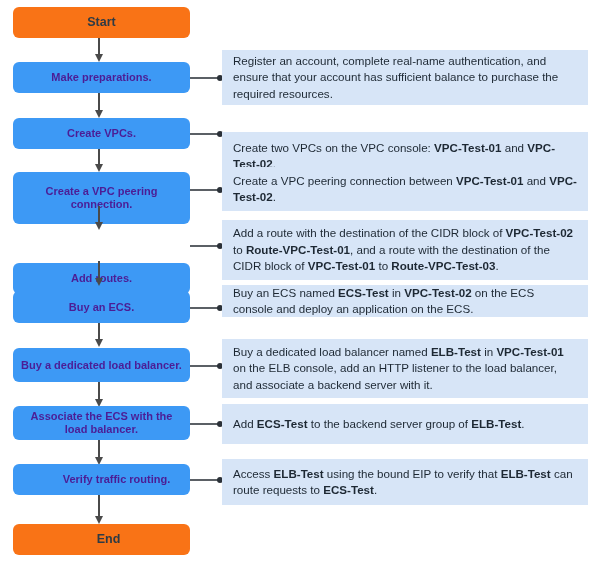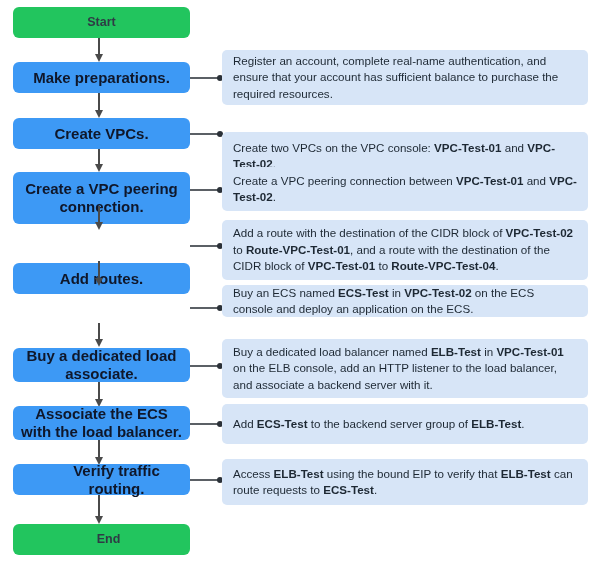--- a/index.html
+++ b/index.html
@@ -28,30 +28,30 @@
     box-sizing: border-box;
     border-radius: 6px;
     display: flex;
     align-items: center;
     justify-content: center;
     text-align: center;
     line-height: 1.18;
     padding: 2px 6px;
   }
   .node.terminal {
-    background: #22c55e;
+    background: #f97316;
     color: #2f3b45;
     font-size: 12.5px;
     font-weight: bold;
     align-items: center;
   }
   .node.step {
     background: #3d99f5;
-    color: #0f172a;
-    font-size: 15px;
+    color: #4c1d95;
+    font-size: 11px;
     font-weight: bold;
   }
 
   
   .vconn {
     position: absolute;
     left: 98px;
     width: 2px;
     background: #4a4a4a;
   }
@@ -86,21 +86,21 @@
     background: #2b3138;
   }
 
   
   .desc {
     position: absolute;
     left: 222px;
     width: 366px;
     box-sizing: border-box;
     background: #d7e5f7;
-    border-radius: 5px;
+    border-radius: 0;
     color: #1d2833;
     font-size: 11.6px;
     line-height: 1.42;
     padding: 7px 11px 7px 11px;
     display: flex;
     align-items: center;
   }
   .desc .txt { display: block; width: 100%; }
   .desc b { font-weight: bold; }
 </style>
@@ -139,32 +139,35 @@
   <div class="desc" style="top:167px; height:44px;">
     <span class="txt">Create a VPC peering connection between <b>VPC-Test-01</b> and <b>VPC-Test-02</b>.</span>
   </div>
   <div class="vconn" style="top:206px; height:17px;"></div>
 
   <div class="node step" style="top:230px; height:31px;margin-top:33px;">
     <span>Add routes.</span>
   </div>
   <div class="hconn" style="top:245px;"></div>
   <div class="desc" style="top:220px; height:60px;">
-    <span class="txt">Add a route with the destination of the CIDR block of <b>VPC-Test-02</b> to <b>Route-VPC-Test-01</b>, and a route with the destination of the CIDR block of <b>VPC-Test-01</b> to <b>Route-VPC-Test-04</b>.</span>
+    <span class="txt">Add a route with the destination of the CIDR block of <b>VPC-Test-02</b> to <b>Route-VPC-Test-01</b>, and a route with the destination of the CIDR block of <b>VPC-Test-01</b> to <b>Route-VPC-Test-03</b>.</span>
   </div>
   <div class="vconn" style="top:261px; height:18px;"></div>
 
+  <div class="node step" style="top:291px; height:32px;">
+    <span>Buy an ECS.</span>
+  </div>
   <div class="hconn" style="top:307px;"></div>
   <div class="desc" style="top:285px; height:32px;">
     <span class="txt">Buy an ECS named <b>ECS-Test</b> in <b>VPC-Test-02</b> on the ECS console and deploy an application on the ECS.</span>
   </div>
   <div class="vconn" style="top:323px; height:17px;"></div>
 
   <div class="node step" style="top:348px; height:34px;">
-    <span>Buy a dedicated load associate.</span>
+    <span>Buy a dedicated load balancer.</span>
   </div>
   <div class="hconn" style="top:365px;"></div>
   <div class="desc" style="top:339px; height:59px;">
     <span class="txt">Buy a dedicated load balancer named <b>ELB-Test</b> in <b>VPC-Test-01</b> on the ELB console, add an HTTP listener to the load balancer, and associate a backend server with it.</span>
   </div>
   <div class="vconn" style="top:382px; height:18px;"></div>
 
   <div class="node step" style="top:406px; height:34px;">
     <span>Associate the ECS with the load balancer.</span>
   </div>

